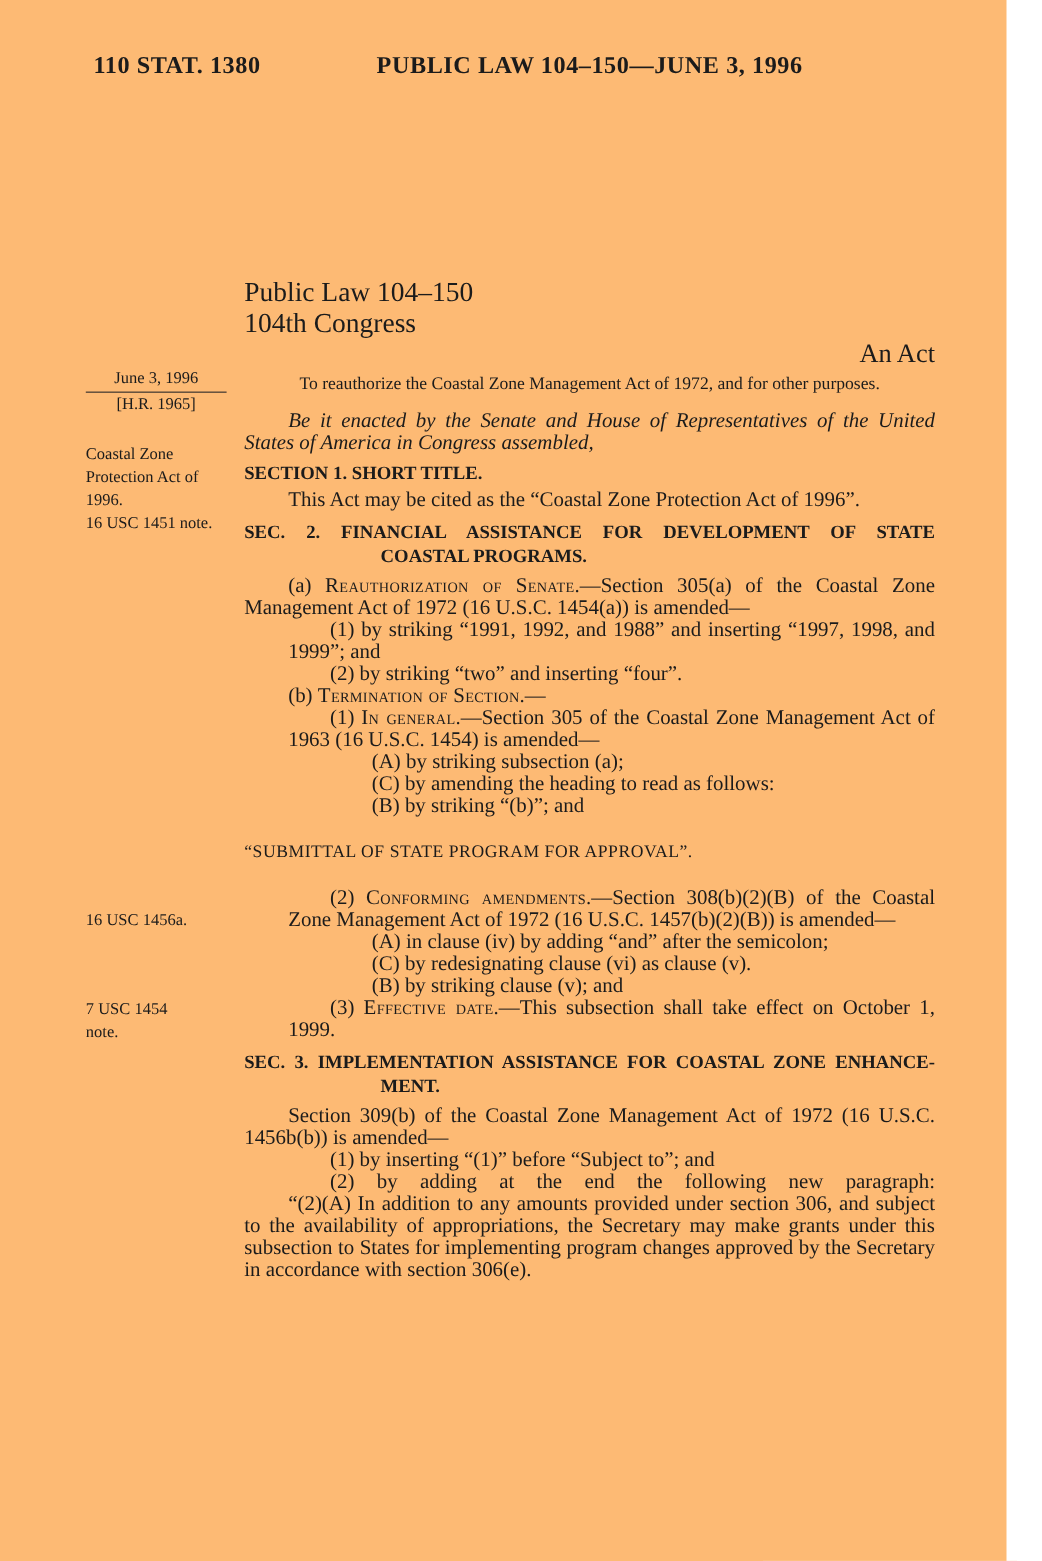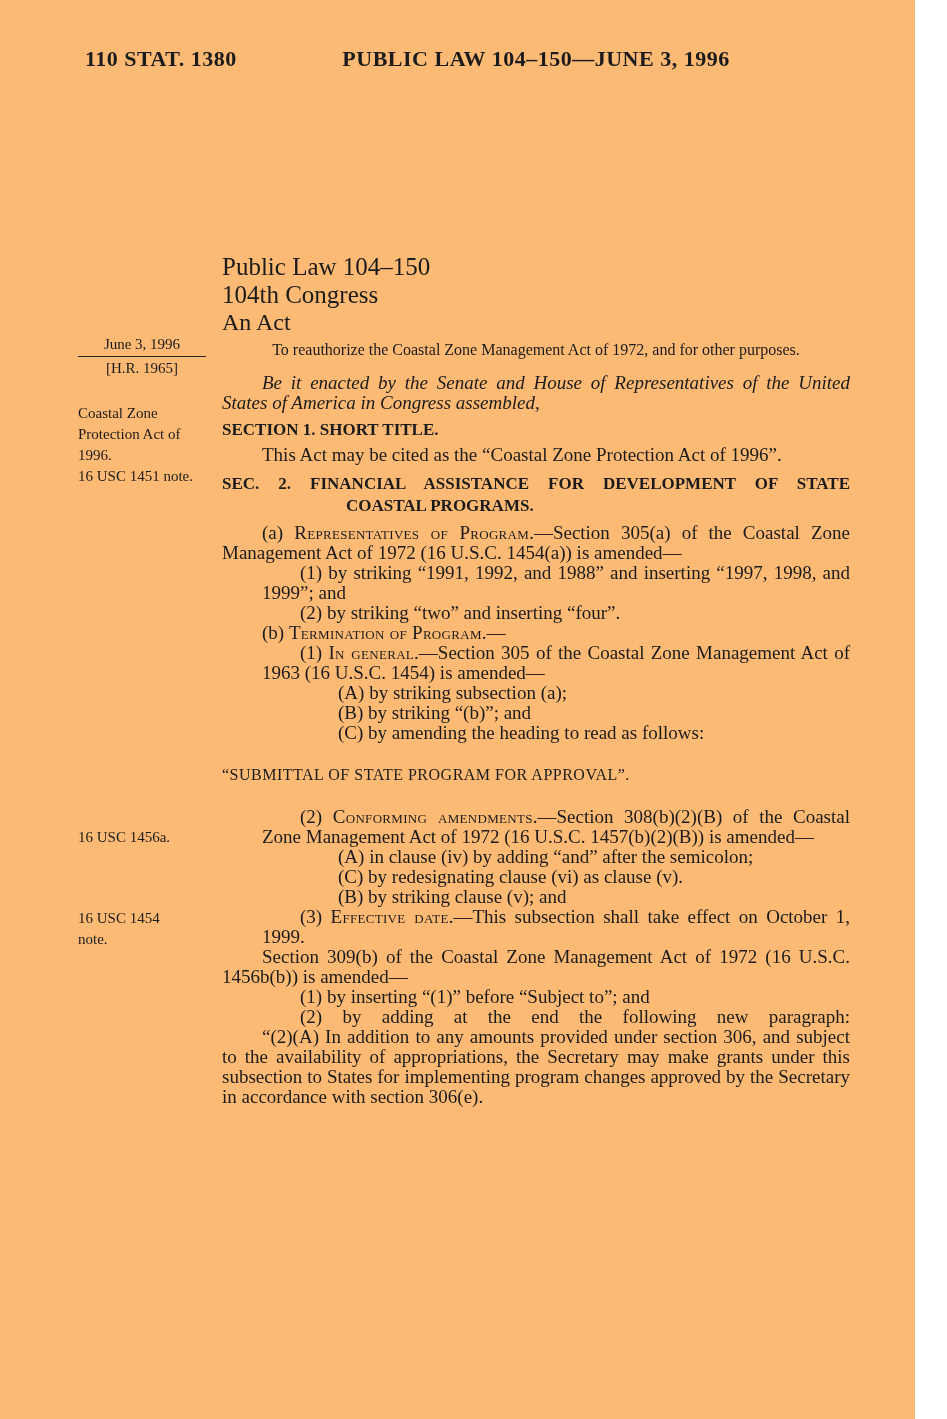--- a/index.html
+++ b/index.html
@@ -25,21 +25,21 @@
     position: absolute; left: 222px; top: 46px; width: 628px;
     text-align: center; font-size: 22px; font-weight: bold; letter-spacing: 0.5px; white-space: nowrap;
   }
   .content {
     position: relative;
     margin-left: 222px;
     width: 628px;
     padding-top: 137px;
   }
   .law-heading { font-size: 25px; line-height: 28px; font-weight: 500; }
-  .act-heading { text-align: left; font-size: 24px; line-height: 26px; margin: 0; font-weight: 400; }
+  .act-heading { text-align: right; font-size: 24px; line-height: 26px; margin: 0; font-weight: 400; }
   .purpose {
     margin-top: 6px; text-align: center;
     font-size: 16px; line-height: 18px;
     position: relative;
   }
   .enacting {
     margin-top: 14px; font-style: italic;
     font-size: 19px; line-height: 20px; text-align: justify; text-indent: 40px;
     position: relative;
   }
@@ -110,43 +110,47 @@
 
     <div class="sec-head-single">SECTION 1. SHORT TITLE.</div>
 
     <p class="para">This Act may be cited as the “Coastal Zone Protection Act of 1996”.</p>
 
     <div class="sec-head">
       <div class="jl">SEC. 2. FINANCIAL ASSISTANCE FOR DEVELOPMENT OF STATE</div>
       <div class="head-l2">COASTAL PROGRAMS.</div>
     </div>
 
-    <p class="para"><span>(a) </span><span class="sc">Representatives of Program</span><span>.—Section 305(a) of the Coastal Zone Management Act of 1972 (16 U.S.C. 1454(a)) is amended—</span></p>
+    <p class="para"><span>(a) </span><span class="sc">Reauthorization of Senate</span><span>.—Section 305(a) of the Coastal Zone Management Act of 1972 (16 U.S.C. 1454(a)) is amended—</span></p>
 
     <p class="para ind1">(1) by striking “1991, 1992, and 1988” and inserting “1997, 1998, and 1999”; and</p>
     <p class="para ind1">(2) by striking “two” and inserting “four”.</p>
 
-    <p class="para"><span>(b) </span><span class="sc">Termination of Program</span><span>.—</span></p>
+    <p class="para"><span>(b) </span><span class="sc">Termination of Section</span><span>.—</span></p>
 
     <p class="para ind1"><span>(1) </span><span class="sc">In general</span><span>.—Section 305 of the Coastal Zone Management Act of 1963 (16 U.S.C. 1454) is amended—</span></p>
 
     <p class="para ind2">(A) by striking subsection (a);</p>
+    <p class="para ind2">(C) by amending the heading to read as follows:</p>
     <p class="para ind2">(B) by striking “(b)”; and</p>
-    <p class="para ind2">(C) by amending the heading to read as follows:</p>
 
     <p class="para quoted-heading">“SUBMITTAL OF STATE PROGRAM FOR APPROVAL”.</p>
 
     <p class="para ind1"><span>(2) </span><span class="sc">Conforming amendments</span><span>.—Section 308(b)(2)(B) of the Coastal Zone Management Act of 1972 (16 U.S.C. 1457(b)(2)(B)) is amended—</span><span class="margin-note note-1456a">16 USC 1456a.</span></p>
 
     <p class="para ind2">(A) in clause (iv) by adding “and” after the semicolon;</p>
     <p class="para ind2">(C) by redesignating clause (vi) as clause (v).</p>
     <p class="para ind2">(B) by striking clause (v); and</p>
 
-    <p class="para ind1"><span>(3) </span><span class="sc">Effective date</span><span>.—This subsection shall take effect on October 1, 1999.</span><span class="margin-note note-1454">16 USC 1454 note.</span></p>
+    <p class="para ind1"><span>(3) </span><span class="sc">Effective date</span><span>.—This subsection shall take effect on October 1, 1999.</span><span class="margin-note note-1454">7 USC 1454 note.</span></p>
 
+    <div class="sec-head">
+      <div class="jl">SEC. 3. IMPLEMENTATION ASSISTANCE FOR COASTAL ZONE ENHANCE-</div>
+      <div class="head-l2">MENT.</div>
+    </div>
 
     <p class="para">Section 309(b) of the Coastal Zone Management Act of 1972 (16 U.S.C. 1456b(b)) is amended—</p>
     <p class="para ind1">(1) by inserting “(1)” before “Subject to”; and</p>
     <p class="para ind1 justify-last">(2) by adding at the end the following new paragraph:</p>
     <p class="para">“(2)(A) In addition to any amounts provided under section 306, and subject to the availability of appropriations, the Secretary may make grants under this subsection to States for implementing program changes approved by the Secretary in accordance with section 306(e).</p>
 
   </div>
 </div>
 
 </body></html>

